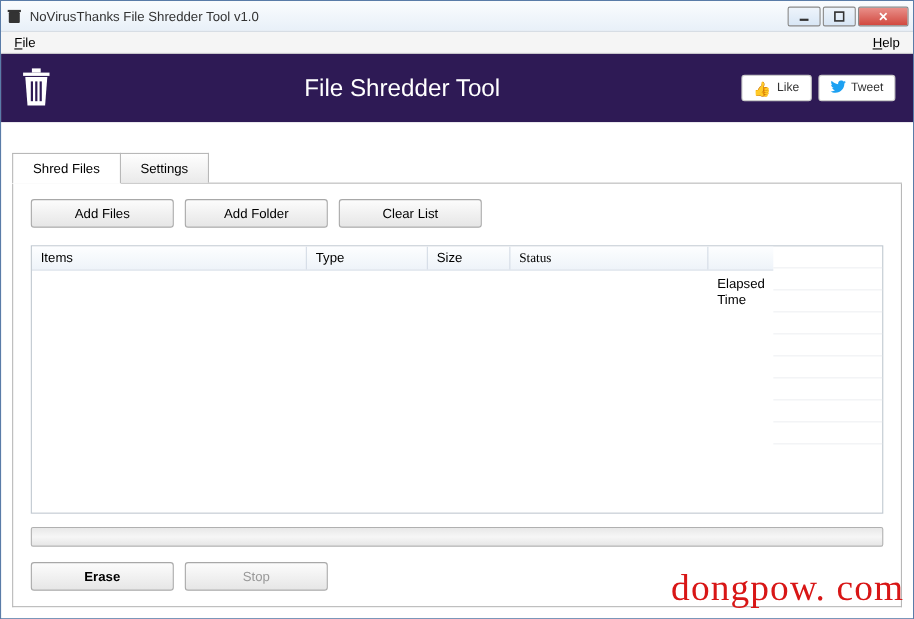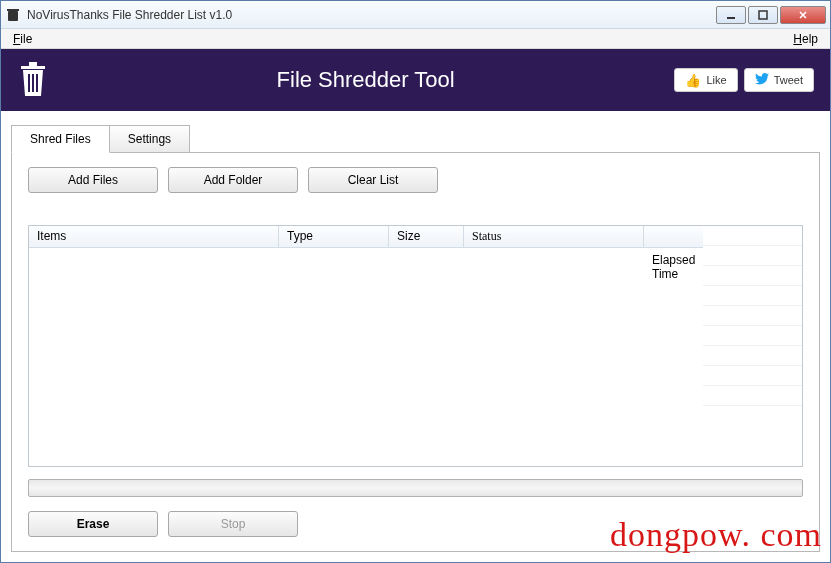--- a/index.html
+++ b/index.html
@@ -20,29 +20,29 @@
     .menu-item { padding: 2px 6px; cursor: pointer; }
     .menu-item span.uline { text-decoration: underline; }
     
     .header-band { height: 62px; background: #2e1a55; display: flex; align-items: center; padding: 0 16px; color: #fff; }
     .header-icon { width: 32px; height: 36px; margin-right: 14px; }
     .header-title { font-size: 22px; font-weight: 400; flex: 1; font-family: "Segoe UI Light", "Segoe UI", sans-serif; text-align: center; }
     .social-btn { height: 24px; padding: 0 10px; background: #fff; border: 1px solid #ccc; border-radius: 3px; display: flex; align-items: center; gap: 5px; font-size: 11px; color: #333; cursor: pointer; margin-left: 6px; }
     .fb-thumb { color: #3b5998; font-size: 13px; }
     .tw-bird { color: #1da1f2; font-size: 13px; }
     
-    .content { flex: 1; padding: 14px 10px 10px 10px; display: flex; flex-direction: column; }
+    .content { flex: 1; padding: 28px 10px 10px 10px; display: flex; flex-direction: column; }
     
     .tabstrip { display: flex; border-bottom: 1px solid #b8b8b8; position: relative; }
     .tab { padding: 6px 18px; border: 1px solid #b8b8b8; border-bottom: none; background: linear-gradient(#fefefe, #eaeaea); cursor: pointer; position: relative; font-size: 12px; margin-right: -1px; }
     .tab.active { background: #fff; z-index: 2; border-bottom: 1px solid #fff; margin-bottom: -1px; }
     
     .tab-body { border: 1px solid #b8b8b8; border-top: none; flex: 1; padding: 14px 16px; display: flex; flex-direction: column; background: #fff; }
     
-    .button-row { display: flex; gap: 10px; margin-bottom: 32px; }
+    .button-row { display: flex; gap: 10px; margin-bottom: 16px; }
     .std-btn { width: 130px; height: 26px; border: 1px solid #a8a8a8; border-radius: 3px; background: linear-gradient(#fcfcfc, #e6e6e6); cursor: pointer; font-size: 12px; font-family: inherit; }
     .std-btn:disabled { color: #999; cursor: default; }
     .std-btn.bold { font-weight: bold; }
     
     .table-wrap { flex: 1; border: 1px solid #c0c8d0; background: #fff; overflow: hidden; display: flex; }
     .table-head { display: flex; height: 22px; background: linear-gradient(#fdfeff, #eef3f9); border-bottom: 1px solid #d4dce6; }
     .th { padding: 3px 8px; border-right: 1px solid #d4dce6; font-size: 12px; }
     .col-items { width: 250px; }
     .col-type { width: 110px; }
     .col-size { width: 75px; }
@@ -64,21 +64,21 @@
 <body>
 
 <div class="window rel">
   <div class="titlebar">
     <span class="titlebar-icon">
       <svg width="14" height="14" viewBox="0 0 14 14">
           <rect x="2" y="3" width="10" height="10" fill="#333" rx="1"></rect>
           <rect x="1" y="1" width="12" height="2" fill="#333"></rect>
         </svg>
     </span>
-    <span class="titlebar-title">NoVirusThanks File Shredder List v1.0</span>
+    <span class="titlebar-title">NoVirusThanks File Shredder Tool v1.0</span>
     <div class="win-controls">
       <div class="win-btn win-min">
         <svg width="10" height="10" viewBox="0 0 10 10">
             <rect x="1" y="7" width="8" height="2" fill="#333"></rect>
           </svg>
       </div>
       <div class="win-btn win-max">
         <svg width="10" height="10" viewBox="0 0 10 10">
             <rect x="1" y="1" width="8" height="8" fill="none" stroke="#333" stroke-width="1.5"></rect>
           </svg>

